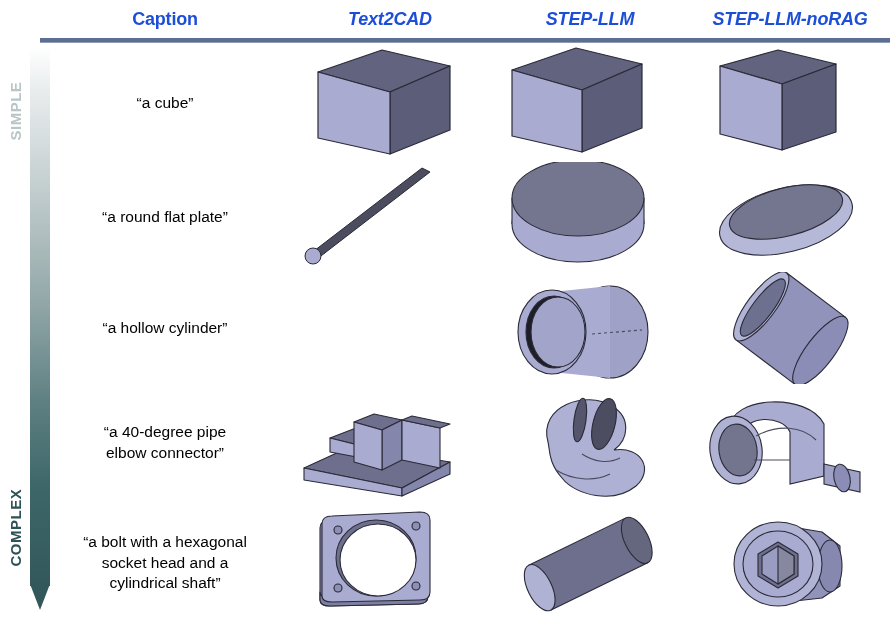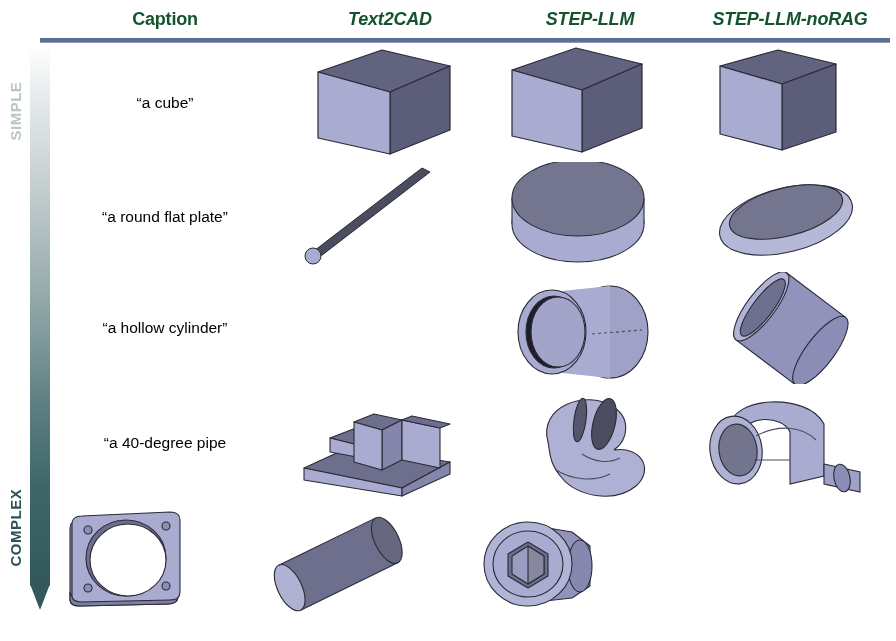--- a/index.html
+++ b/index.html
@@ -95,21 +95,21 @@
     height: 38px;
     display: flex;
   }
   .header-cell {
     display: flex;
     align-items: center;
     justify-content: center;
     font-weight: bold;
     font-size: 18px;
     letter-spacing: -0.2px;
-    color: #14532d;
+    color: #1d4ed8;
   }
   .col-caption  { width: 250px; }
   .col-model    { width: 200px; font-style: italic; }
 
   .header-rule {
     position: absolute;
     left: 0;
     top: 38px;
     width: 850px;
     height: 4px;
@@ -310,20 +310,21 @@
               </g>
             </svg>
           </div>
         </div>
       </div>
 
       <div class="row row-3">
         <div class="cell cell-caption">
           <div>
             <div>“a 40-degree pipe</div>
+            <div>elbow connector”</div>
           </div>
         </div>
 
         <div class="cell cell-render">
           <div class="stage">
             <svg width="200" height="118" viewBox="0 0 200 118">
               <g stroke="#2a2a38" stroke-width="1.1" stroke-linejoin="round">
                 <polygon points="14,84 62,62 160,78 112,104" fill="#6d6f8d"></polygon>
                 <polygon points="14,84 112,104 112,112 14,96" fill="#a9abd0"></polygon>
                 <polygon points="112,104 160,78 160,90 112,112" fill="#8486ac"></polygon>
@@ -367,20 +368,27 @@
                 <ellipse cx="48" cy="66" rx="19" ry="26" fill="#73758f" transform="rotate(-8 48 66)"></ellipse>
                 <path d="M66,52 C88,40 112,42 126,56" fill="none" stroke="#4a4a5c"></path>
                 <line x1="64" y1="76" x2="100" y2="76" stroke="#4a4a5c"></line>
               </g>
             </svg>
           </div>
         </div>
       </div>
 
       <div class="row row-4">
+        <div class="cell cell-caption">
+          <div>
+            <div>“a bolt with a hexagonal</div>
+            <div>socket head and a</div>
+            <div>cylindrical shaft”</div>
+          </div>
+        </div>
 
         <div class="cell cell-render">
           <div class="stage">
             <svg width="200" height="122" viewBox="0 0 200 122">
               <g stroke="#2a2a38" stroke-width="1.1" stroke-linejoin="round">
                 <path d="M30,98 L30,26 Q30,18 40,18 L128,14 Q138,14 138,22
                          L138,94 Q138,102 128,102 L40,104 Q30,104 30,98 Z" fill="#8d8fb4"></path>
                 <path d="M30,90 L30,98 Q30,104 40,104 L128,102 Q138,102 138,94
                          L138,86 Q138,94 128,94 L40,96 Q30,96 30,90 Z" fill="#7c7ea2"></path>
                 <path d="M32,94 L32,22 Q32,14 42,14 L130,10 Q140,10 140,18

